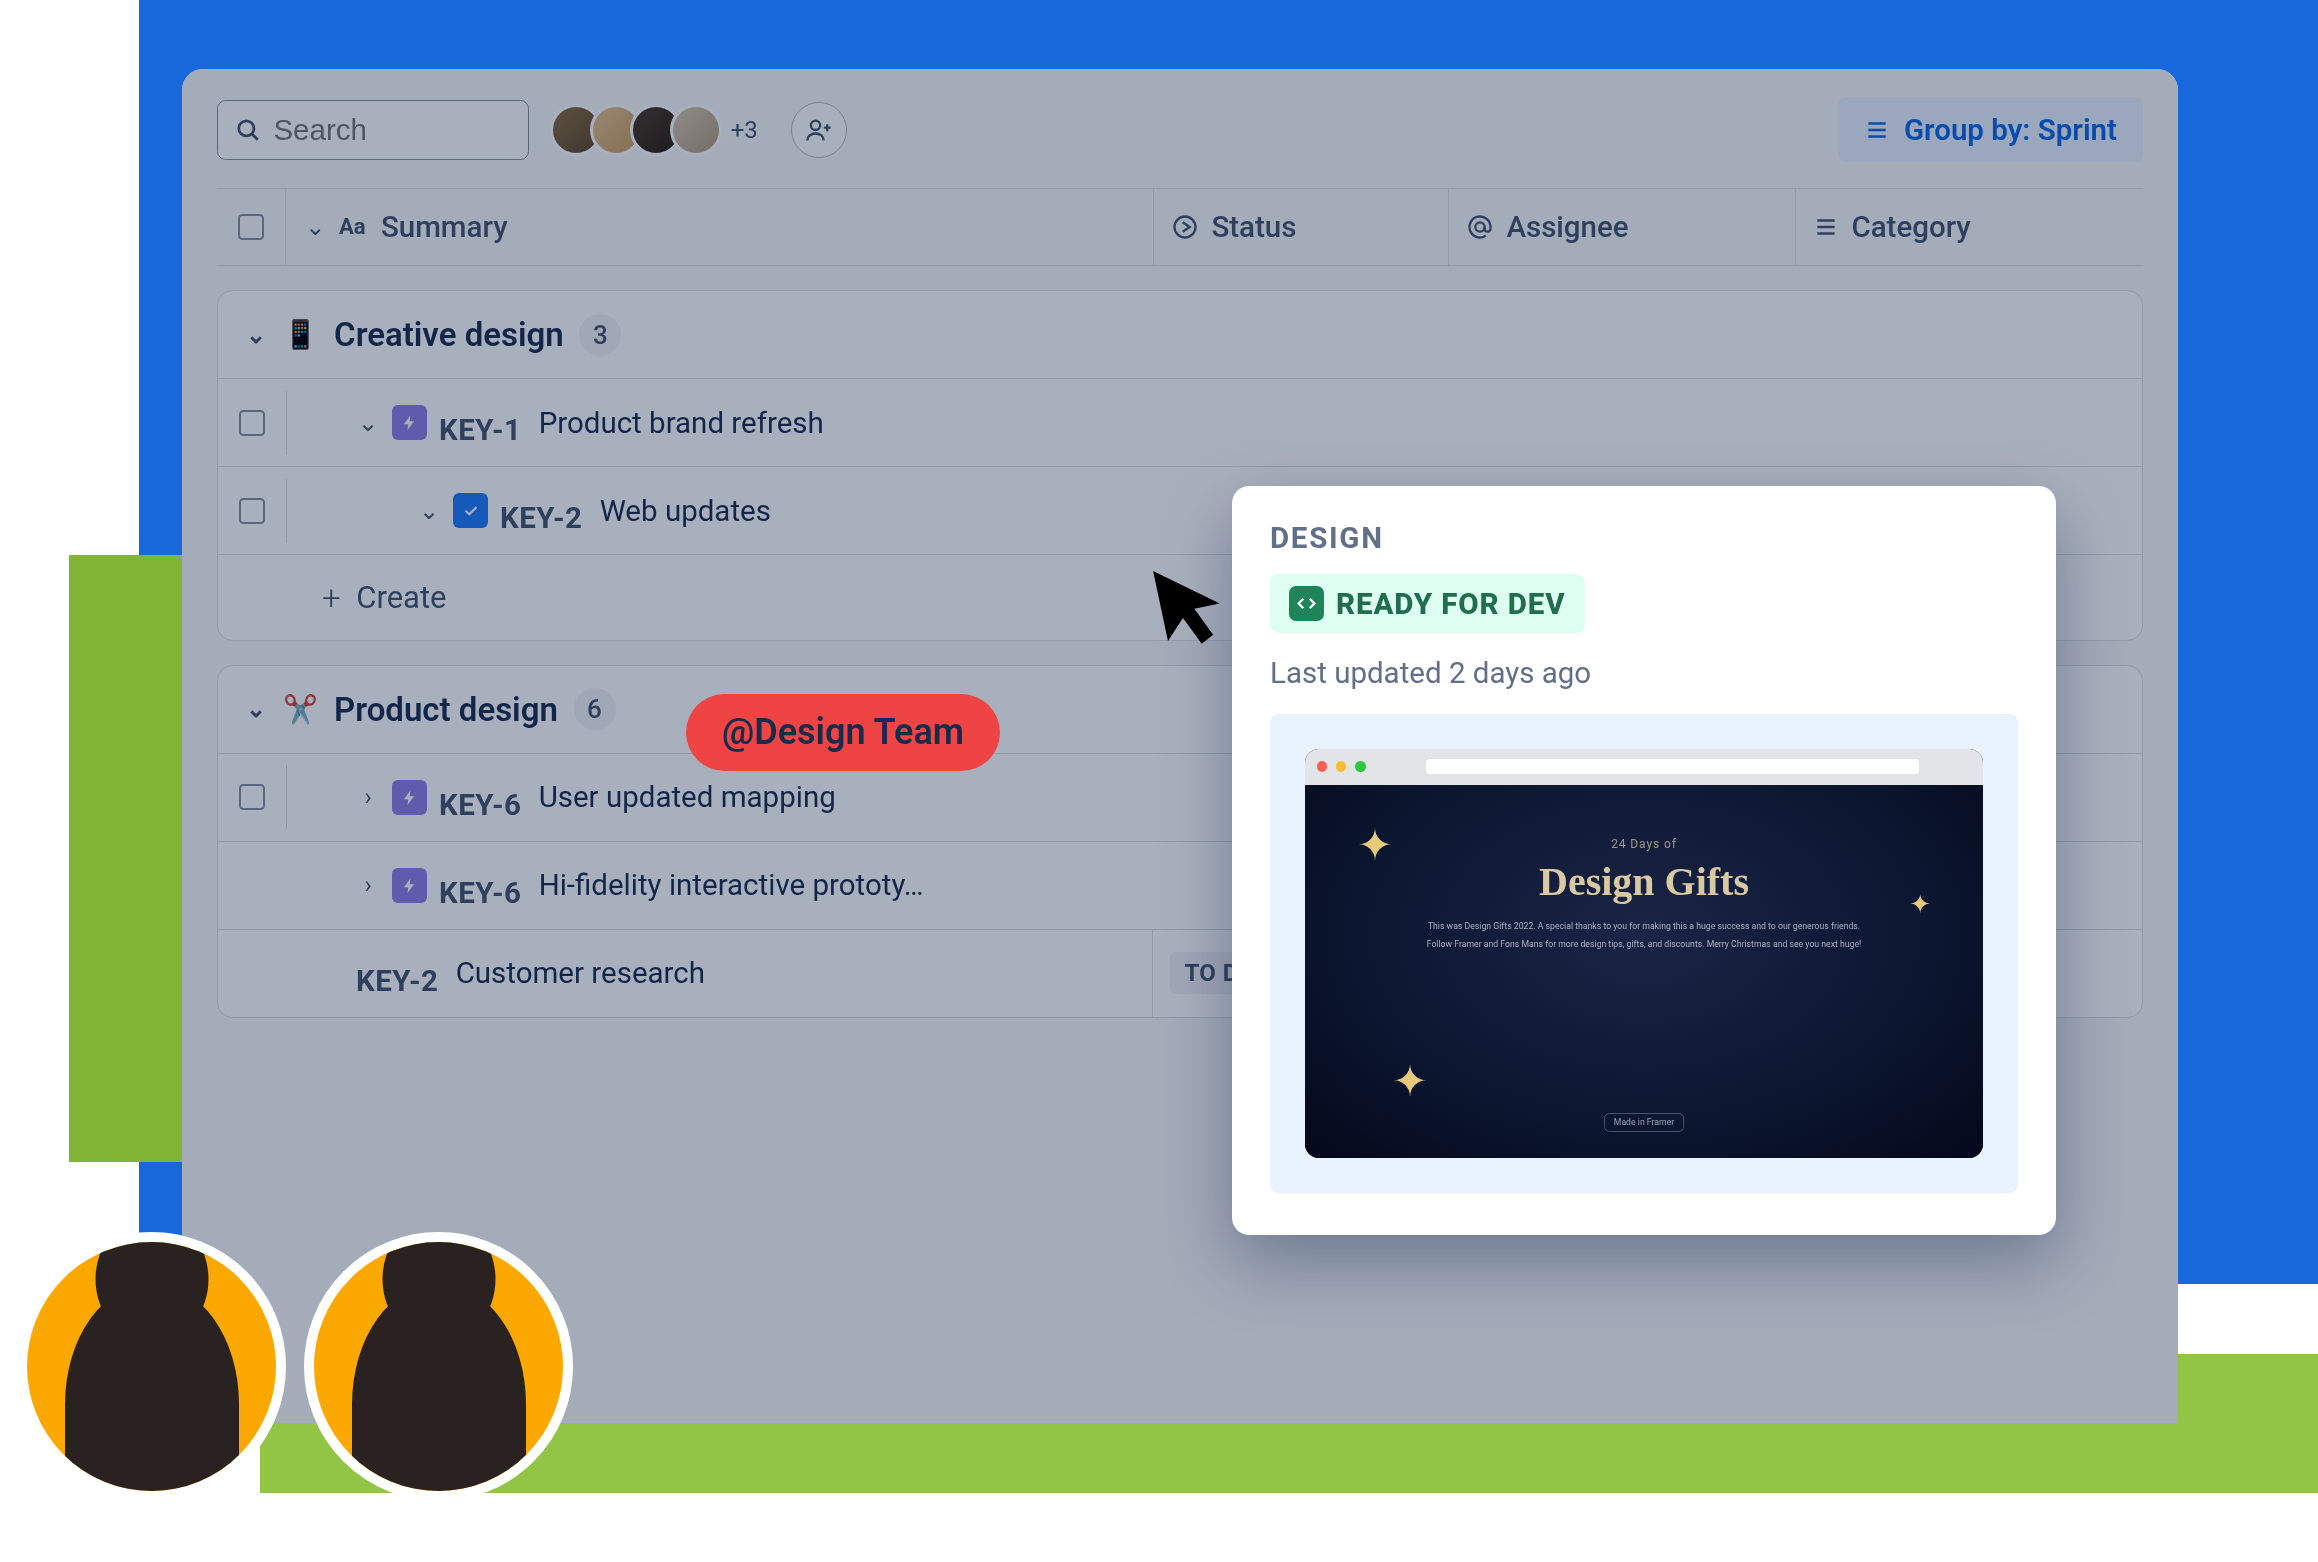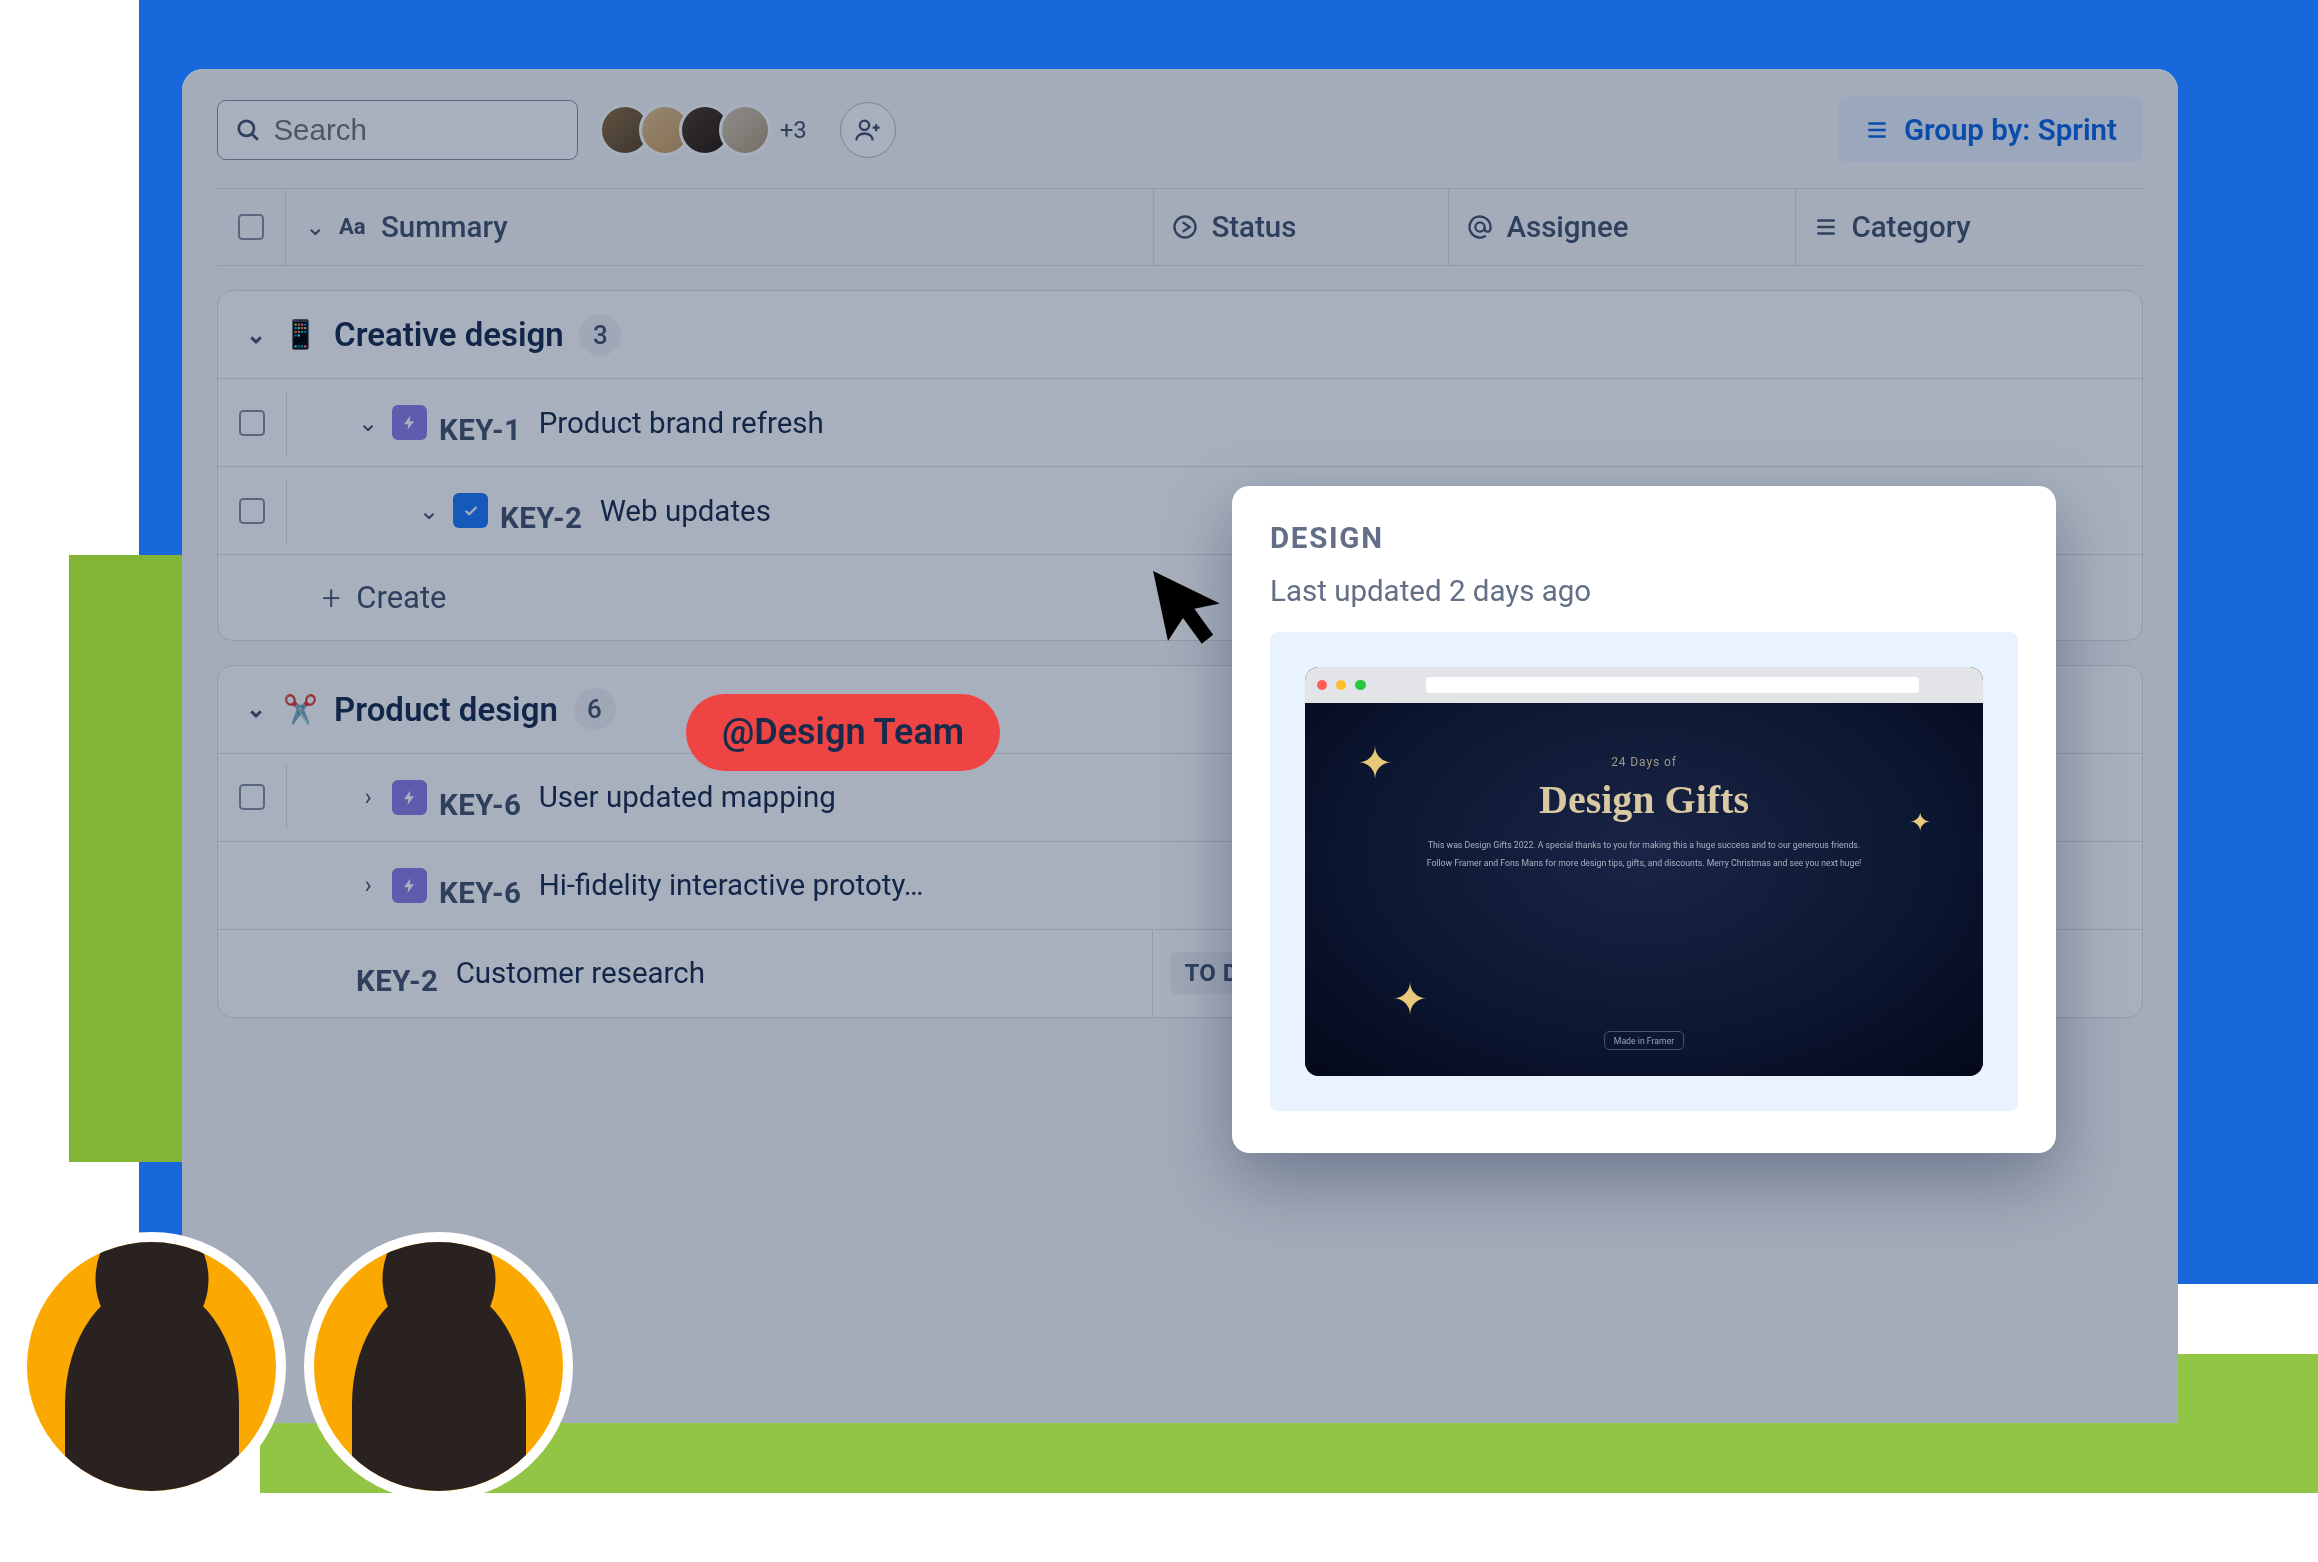--- a/index.html
+++ b/index.html
@@ -60,21 +60,21 @@
     gap: 21px;
     padding: 0 35px 26px 35px;
   }
   .search-box {
     display: flex;
     align-items: center;
     gap: 12px;
     border: 1.7px solid #8590A2;
     border-radius: 8.7px;
     padding: 12px 17.4px;
-    width: 361px;
+    width: 312px;
     background: #fff;
   }
   .search-box .icon { color: #44546F; }
   .search-box input {
     border: none; outline: none;
     font-size: 29.5px;
     color: #626F86;
     flex: 1;
     background: transparent;
   }
@@ -606,20 +606,28 @@
 <div class="mention-pill">@Design Team</div>
 
 <div class="cursor">
   <svg width="78" height="95" viewBox="0 0 24 28">
       <path d="M2 2 L2 24 L8 18 L12 27 L16 25 L12 16 L20 16 Z" fill="#000"></path>
     </svg>
 </div>
 
 <div class="popover">
   <div class="popover-label">DESIGN</div>
+  <div class="ready-badge">
+    <span class="ico">
+      <svg width="19" height="19" viewBox="0 0 24 24" fill="none" stroke="currentColor" stroke-width="3">
+          <path d="M8 6L2 12l6 6M16 6l6 6-6 6"></path>
+        </svg>
+    </span>
+    <span>READY FOR DEV</span>
+  </div>
   <div class="popover-meta">Last updated 2 days ago</div>
   <div class="preview">
     <div class="browser">
       <div class="browser-chrome">
         <span class="dot r"></span>
         <span class="dot y"></span>
         <span class="dot g"></span>
         <span class="url-bar"></span>
       </div>
       <div class="browser-body">

